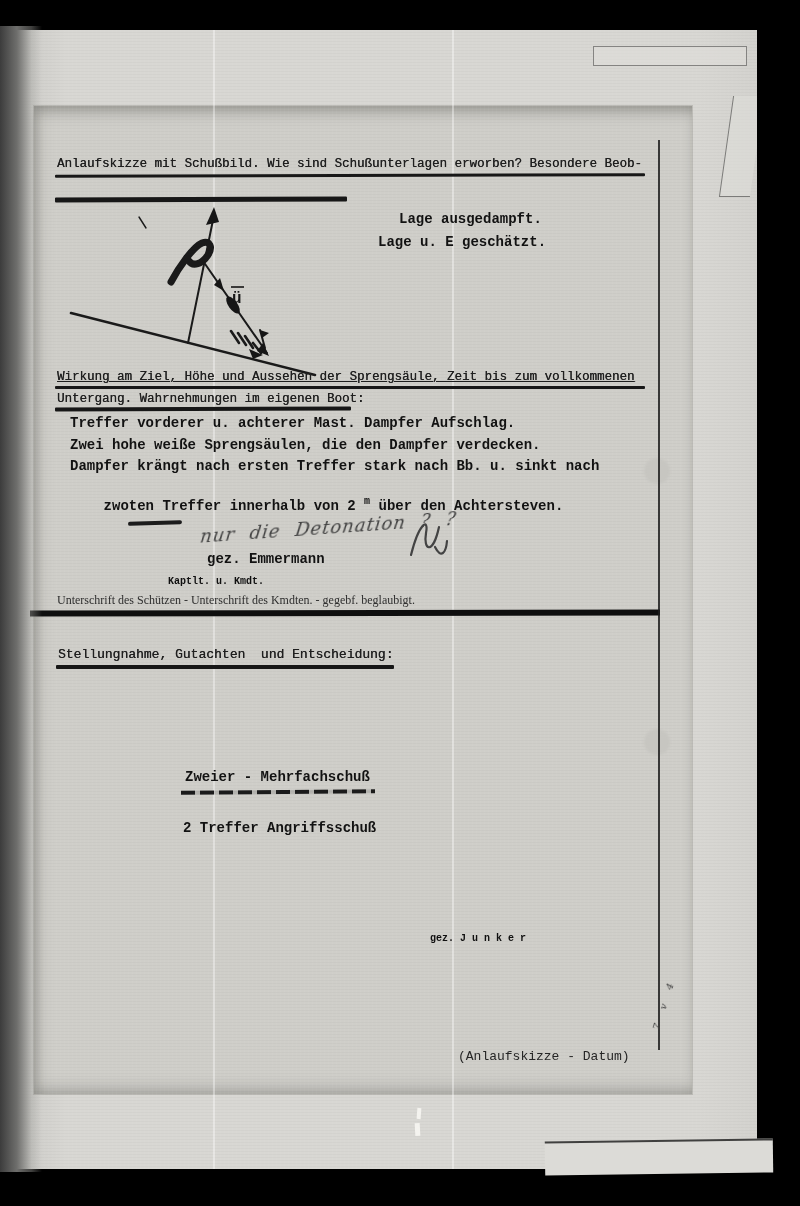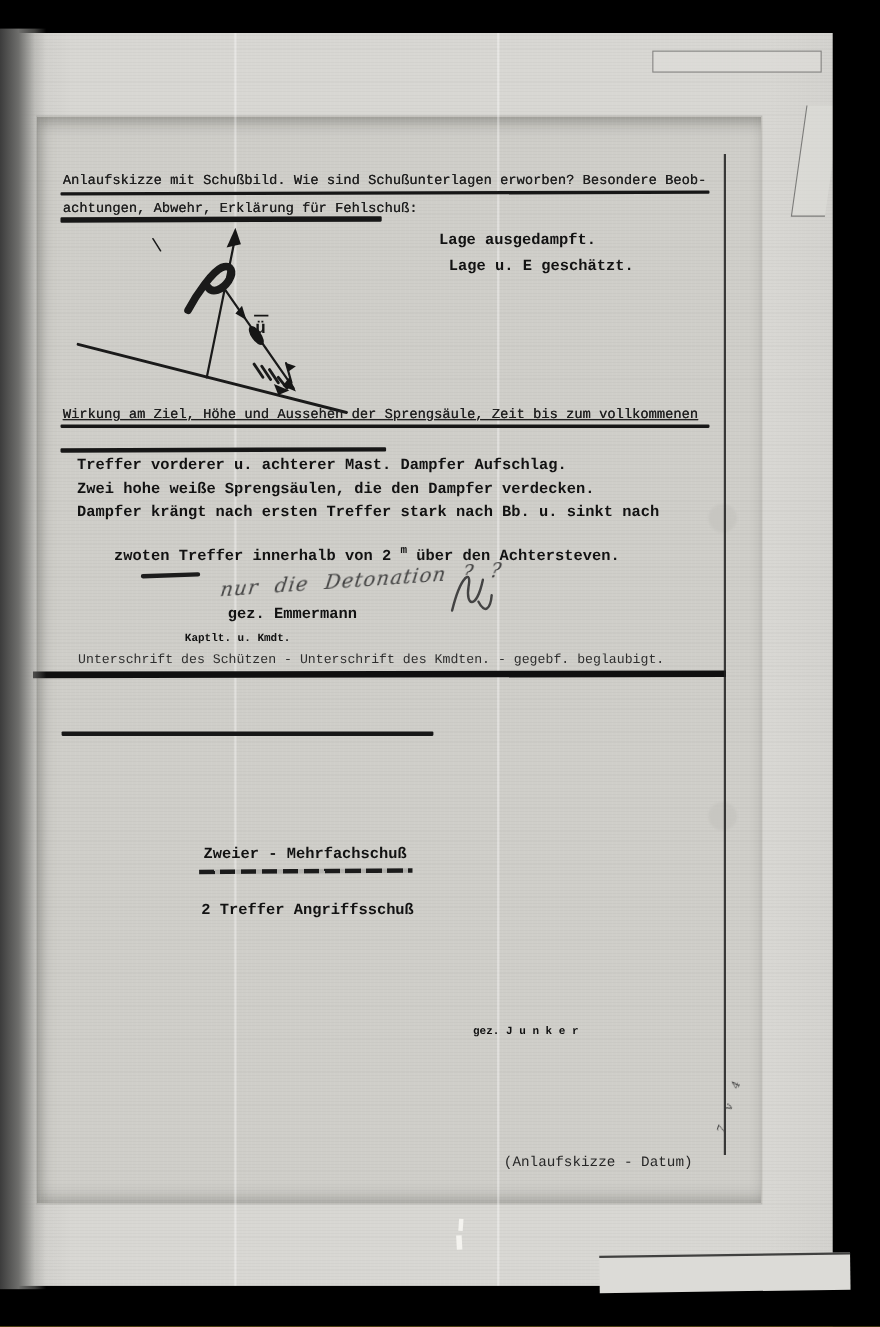--- a/index.html
+++ b/index.html
@@ -1,16 +1,16 @@
 <!DOCTYPE html>
 <html><head>
 <meta charset="utf-8">
 <style>
   html,body{margin:0;padding:0;background:#000;}
-  #scan{position:relative;width:800px;height:1206px;background:#eab308;overflow:hidden;
+  #scan{position:relative;width:800px;height:1206px;background:#bef264;overflow:hidden;
         font-family:"Liberation Mono","DejaVu Sans Mono",monospace;}
   #page{position:absolute;left:6px;top:26px;width:752px;height:1146px;
         background:linear-gradient(90deg,#c9c8c4 0,#d8d7d3 8%,#d8d7d3 92%,#d3d2ce 100%);}
   #sheet{position:absolute;left:34px;top:106px;width:658px;height:988px;background:#cfcec9;
         box-shadow:0 0 0 1px rgba(110,110,105,.28),
                    inset 0 12px 16px -9px rgba(85,85,80,.55),
                    inset 0 -12px 16px -9px rgba(85,85,80,.4),
                    inset 12px 0 16px -10px rgba(85,85,80,.35);}
   .grain{position:absolute;inset:0;pointer-events:none;
         background-image:repeating-linear-gradient(0deg,rgba(0,0,0,.022) 0 1px,transparent 1px 3px),
@@ -39,25 +39,24 @@
   <div class="grain"></div>
 
   <div class="streak" style="left:213px;top:26px;height:1146px;"></div>
   <div class="streak" style="left:452px;top:26px;height:1146px;"></div>
 
   <div class="hole" style="left:644px;top:458px;"></div>
   <div class="hole" style="left:644px;top:729px;"></div>
 
   <div class="t head" style="left:57px;top:158px;">Anlaufskizze mit Schußbild. Wie sind Schußunterlagen erworben? Besondere Beob-</div>
   <div class="ul" style="left:55px;top:174px;width:590px;height:3px;transform:rotate(-.15deg);"></div>
-  <div class="t head" style="left:57px;top:184px;">achtungen, Abwehr, Erklärung für Fehlschuß:</div>
   <div class="ul" style="left:55px;top:197px;width:292px;height:5px;transform:rotate(-.2deg);"></div>
 
   <div class="t body" style="left:399px;top:212px;">Lage ausgedampft.</div>
-  <div class="t body" style="left:408px;top:235px;">Lage u. E geschätzt.</div>
+  <div class="t body" style="left:378px;top:235px;">Lage u. E geschätzt.</div>
 
   <svg style="position:absolute;left:63px;top:203px;" width="265" height="178" viewBox="0 0 265 178">
     <g stroke="#1a1a1a" fill="none" stroke-linecap="round">
       <line x1="8" y1="110" x2="252" y2="172" stroke-width="2.6"></line>
       <line x1="125" y1="140" x2="151" y2="12" stroke-width="2"></line>
       <path stroke-width="7" d="M108,79 C116,64 130,44 139,40 C147,37 150,44 145,52 C139,61 130,64 126,58"></path>
       <line x1="140" y1="58" x2="204" y2="150" stroke-width="2"></line>
       <path d="M76,14 L83,25" stroke-width="1.4"></path>
       <path stroke-width="2.6" d="M168,128 L176,140 M175,130 L183,142 M182,133 L190,145 M190,140 L198,150"></path>
       <path d="M197,127 L202,145" stroke-width="2"></path>
@@ -71,41 +70,43 @@
       <polygon points="197,127 206,130 199,135"></polygon>
     </g>
     <g>
       <line x1="168" y1="84" x2="181" y2="84" stroke="#161616" stroke-width="1.6"></line>
       <text x="169" y="100" font-size="16" font-weight="bold" fill="#161616" style="font-family:'Liberation Mono',monospace;">ü</text>
     </g>
   </svg>
 
   <div class="t head" style="left:57px;top:371px;text-decoration:underline;">Wirkung am Ziel, Höhe und Aussehen der Sprengsäule, Zeit bis zum vollkommenen</div>
   <div class="ul" style="left:55px;top:386px;width:590px;height:3px;"></div>
+  <div class="t head" style="left:57px;top:393px;">Untergang. Wahrnehmungen im eigenen Boot:</div>
   <div class="ul" style="left:55px;top:407px;width:296px;height:4px;transform:rotate(-.2deg);"></div>
 
   <div class="t body" style="left:70px;top:416px;">Treffer vorderer u. achterer Mast. Dampfer Aufschlag.</div>
   <div class="t body" style="left:70px;top:438px;">Zwei hohe weiße Sprengsäulen, die den Dampfer verdecken.</div>
   <div class="t body" style="left:70px;top:459px;">Dampfer krängt nach ersten Treffer stark nach Bb. u. sinkt nach</div>
   <div class="t body" style="left:70px;top:481px;">
     <span>zwoten Treffer innerhalb von 2 </span><span style="font-size:10px;vertical-align:6px;">m</span><span> über den Achtersteven.</span>
   </div>
 
   <div style="position:absolute;left:128px;top:521px;width:54px;height:4px;background:#1c1c1c;transform:rotate(-2deg);border-radius:2px;"></div>
   <div class="t hand" style="left:200px;top:518px;font-size:18px;transform:rotate(-4deg) skewX(-12deg);">nur die Detonation ? ?</div>
   <svg style="position:absolute;left:405px;top:513px;filter:blur(.3px);" width="48" height="52" viewBox="0 0 48 52">
     <path d="M6,42 C14,10 24,4 21,20 C18,38 28,42 34,14 M30,34 C36,46 41,40 42,28" stroke="#434343" stroke-width="2.2" fill="none" stroke-linecap="round"></path>
   </svg>
 
   <div class="t body" style="left:207px;top:552px;">gez. Emmermann</div>
   <div class="t big" style="left:168px;top:576px;">Kaptlt. u. Kmdt.</div>
-  <div class="t small" style="left:71px;top:594px;">Unterschrift des Schützen - Unterschrift des Kmdten. - gegebf. beglaubigt.</div>
+  <div class="t small" style="left:57px;top:594px;font-family:Liberation Serif, serif;">Unterschrift des Schützen - Unterschrift des Kmdten. - gegebf. beglaubigt.</div>
 
   <div style="position:absolute;left:30px;top:610px;width:630px;height:6px;background:#0f0f0f;transform:rotate(-.1deg);"></div>
 
+  <div class="t head" style="left:58px;top:648px;font-size:13px;">Stellungnahme, Gutachten  und Entscheidung:</div>
   <div class="ul" style="left:56px;top:665px;width:338px;height:3.5px;"></div>
 
   <div class="t body" style="left:185px;top:770px;">Zweier - Mehrfachschuß</div>
   <div style="position:absolute;left:181px;top:790px;width:194px;height:3.5px;transform:rotate(-.4deg);
               background:repeating-linear-gradient(90deg,#1b1b1b 0 14px,rgba(27,27,27,.15) 14px 19px);"></div>
   <div class="t body" style="left:183px;top:821px;">2 Treffer Angriffsschuß</div>
 
   <div class="t big" style="left:430px;top:933px;">gez. J u n k e r</div>
 
   <div class="t" style="left:458px;top:1050px;font-size:13px;color:#262626;">(Anlaufskizze - Datum)</div>

